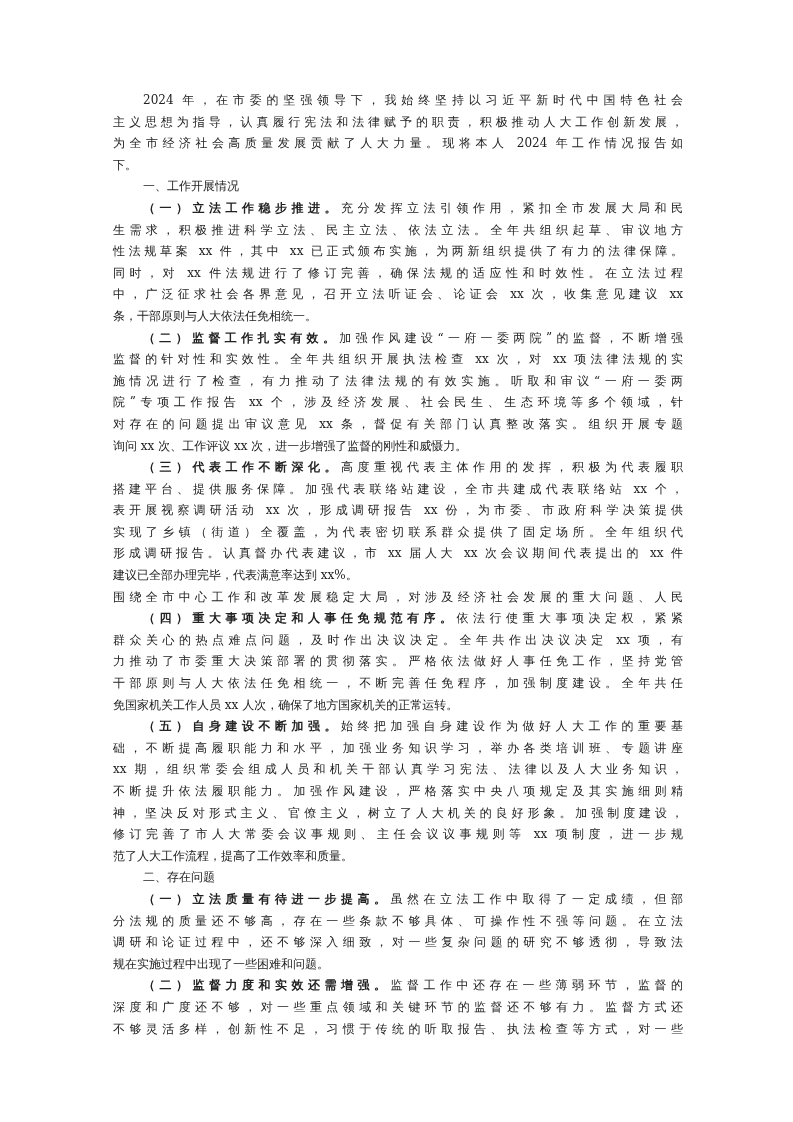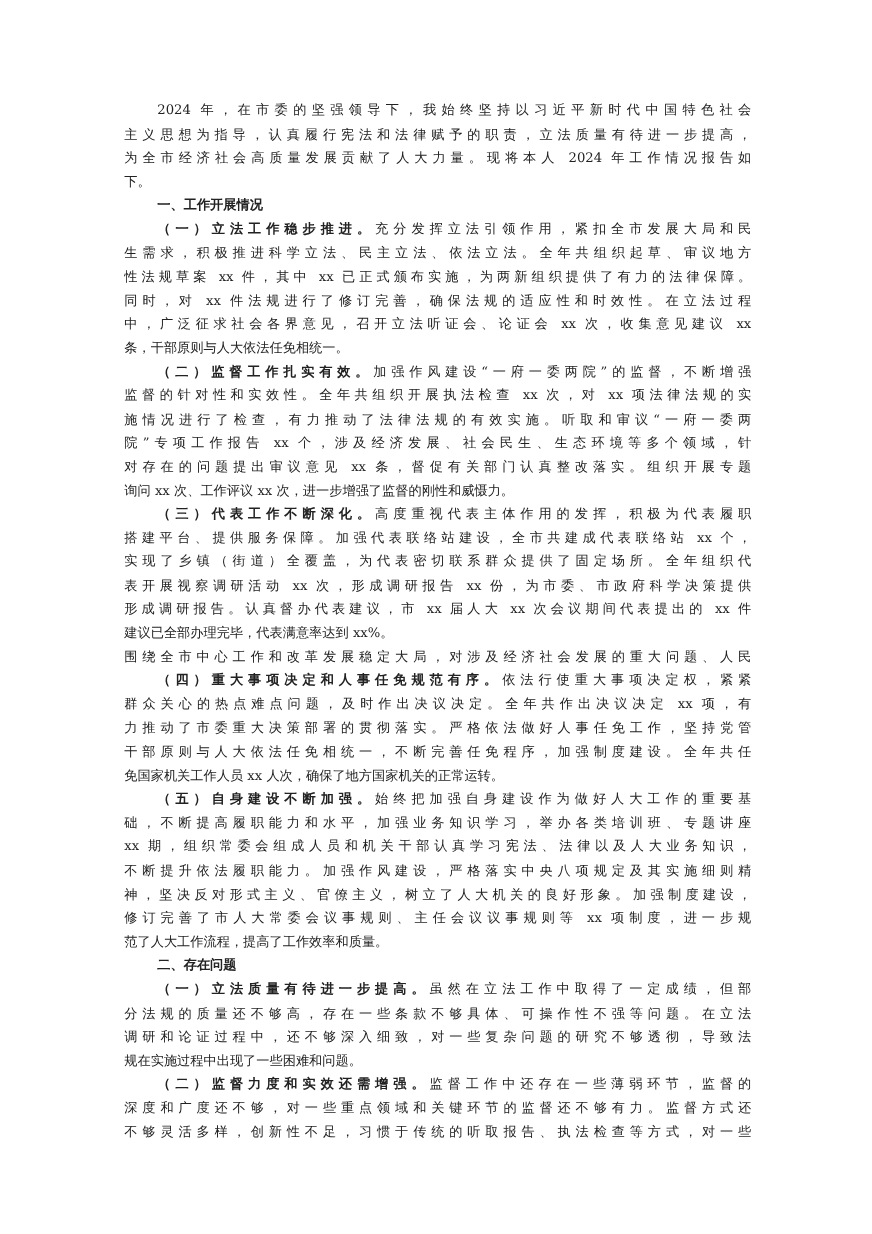--- a/index.html
+++ b/index.html
@@ -19,38 +19,38 @@
     white-space: nowrap;
     text-align: justify;
     text-align-last: justify;
     height: 21.6px;
     overflow: visible;
   }
   .line.last { text-align-last: left; }
   .indent { padding-left: 30px; }
   .heading {
     font-family: "DejaVu Sans", "Liberation Sans", sans-serif;
-    font-weight: bold;
+    font-weight: normal;
     padding-left: 30px;
     text-align-last: left;
   }
   .lead {
     font-family: "DejaVu Sans", "Liberation Sans", sans-serif;
     font-weight: bold;
     margin-top: 40px;
   }
 </style>
 </head>
 <body>
 
 <div class="page">
 
   <div>
     <span class="line indent">2024 年，在市委的坚强领导下，我始终坚持以习近平新时代中国特色社会</span>
-    <span class="line">主义思想为指导，认真履行宪法和法律赋予的职责，立法质量有待进一步提高，</span>
+    <span class="line">主义思想为指导，认真履行宪法和法律赋予的职责，积极推动人大工作创新发展，</span>
     <span class="line">为全市经济社会高质量发展贡献了人大力量。现将本人 2024 年工作情况报告如</span>
     <span class="line last">下。</span>
   </div>
 
   <div class="line heading">一、工作开展情况</div>
 
   <div>
     <span class="line indent"><span class="lead">（一）立法工作稳步推进。</span><span>充分发挥立法引领作用，紧扣全市发展大局和民</span></span>
     <span class="line">生需求，积极推进科学立法、民主立法、依法立法。全年共组织起草、审议地方</span>
     <span class="line">性法规草案 xx 件，其中 xx 已正式颁布实施，为两新组织提供了有力的法律保障。</span>
@@ -64,22 +64,22 @@
     <span class="line">监督的针对性和实效性。全年共组织开展执法检查 xx 次，对 xx 项法律法规的实</span>
     <span class="line">施情况进行了检查，有力推动了法律法规的有效实施。听取和审议“一府一委两</span>
     <span class="line">院”专项工作报告 xx 个，涉及经济发展、社会民生、生态环境等多个领域，针</span>
     <span class="line">对存在的问题提出审议意见 xx 条，督促有关部门认真整改落实。组织开展专题</span>
     <span class="line last">询问 xx 次、工作评议 xx 次，进一步增强了监督的刚性和威慑力。</span>
   </div>
 
   <div>
     <span class="line indent"><span class="lead">（三）代表工作不断深化。</span><span>高度重视代表主体作用的发挥，积极为代表履职</span></span>
     <span class="line">搭建平台、提供服务保障。加强代表联络站建设，全市共建成代表联络站 xx 个，</span>
+    <span class="line">表开展视察调研活动 xx 次，形成调研报告 xx 份，为市委、市政府科学决策提供</span>
     <span class="line">实现了乡镇（街道）全覆盖，为代表密切联系群众提供了固定场所。全年组织代</span>
-    <span class="line">表开展视察调研活动 xx 次，形成调研报告 xx 份，为市委、市政府科学决策提供</span>
     <span class="line">形成调研报告。认真督办代表建议，市 xx 届人大 xx 次会议期间代表提出的 xx 件</span>
     <span class="line last">建议已全部办理完毕，代表满意率达到 xx%。</span>
   </div>
 
   <div>
     <span class="line">围绕全市中心工作和改革发展稳定大局，对涉及经济社会发展的重大问题、人民</span>
     <span class="line indent"><span class="lead">（四）重大事项决定和人事任免规范有序。</span><span>依法行使重大事项决定权，紧紧</span></span>
     <span class="line">群众关心的热点难点问题，及时作出决议决定。全年共作出决议决定 xx 项，有</span>
     <span class="line">力推动了市委重大决策部署的贯彻落实。严格依法做好人事任免工作，坚持党管</span>
     <span class="line">干部原则与人大依法任免相统一，不断完善任免程序，加强制度建设。全年共任</span>

